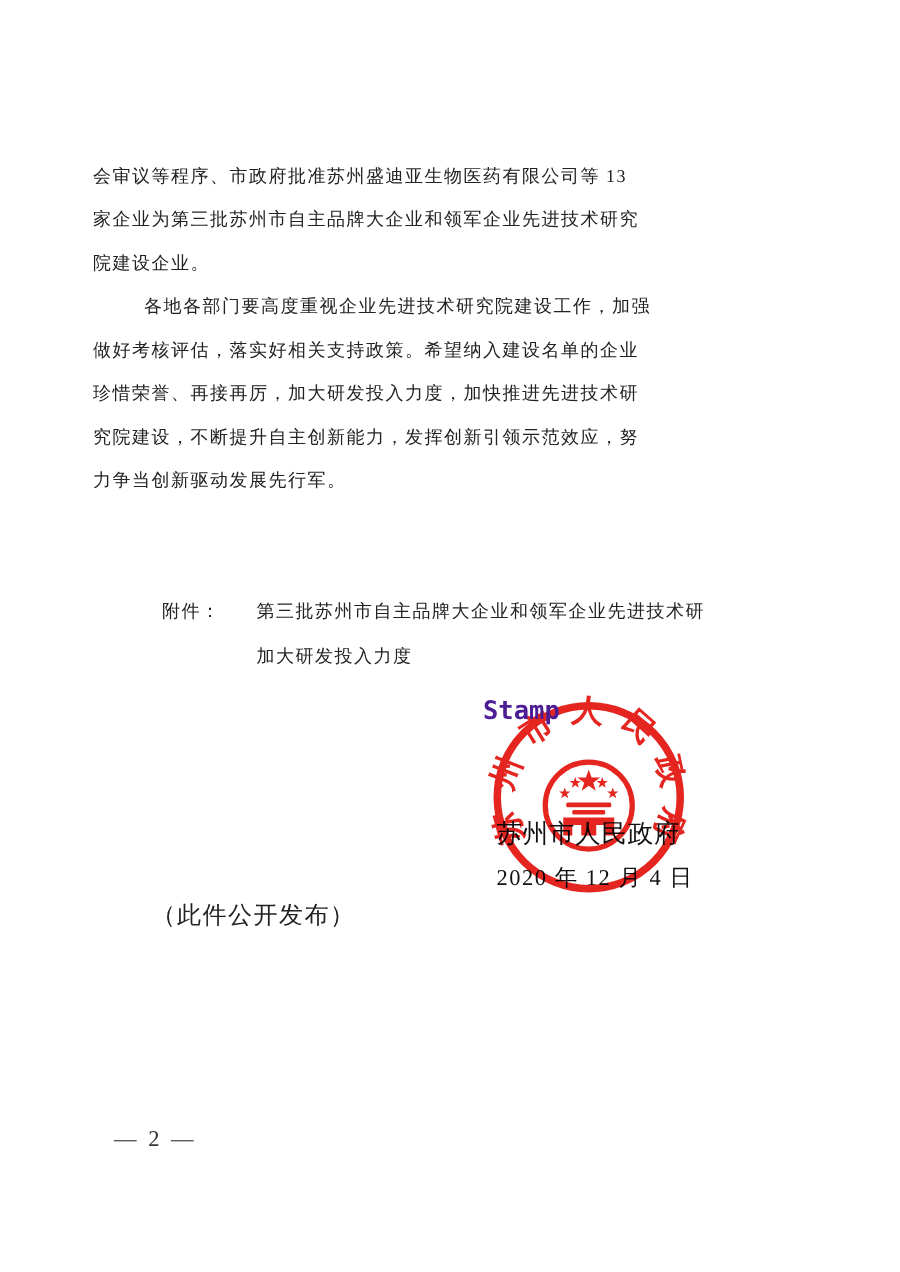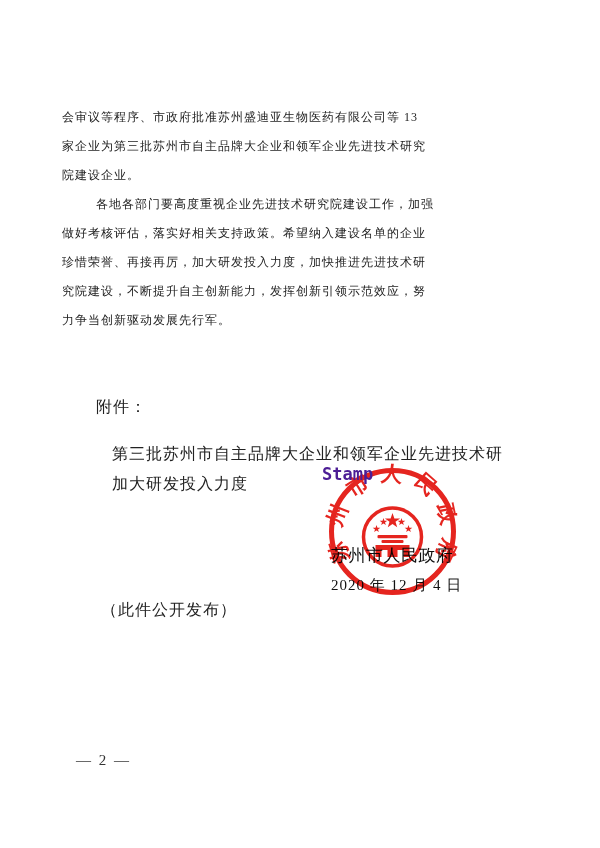--- a/index.html
+++ b/index.html
@@ -9,24 +9,23 @@
     overflow:hidden;
   }
   .bodytext {
     position:absolute; left:62px; top:103px; width:478px;
     font-size:12px; line-height:29px; letter-spacing:1px;
     color:#222;
   }
   .bodytext .line { white-space:nowrap; }
   .indent { text-indent:34px; }
   .attachment {
-    position:absolute; left:96px; top:392px; width:460px;
-    font-size:16px; line-height:30px; letter-spacing:1px; color:#222;
+    position:absolute; left:108px; top:392px; width:460px;
+    font-size:12px; line-height:30px; letter-spacing:1px; color:#222;
     display:flex;
-    flex-direction:column;
   }
   .attachment .label { flex:0 0 47px; white-space:nowrap; }
   .attachment .content .line { white-space:nowrap;margin-left:16px; }
   .sig-authority {
     position:absolute; left:331px; top:544px;
     font-size:17px; letter-spacing:0.5px; color:#111; white-space:nowrap;
   }
   .sig-date {
     position:absolute; left:331px; top:576px;
     font-size:15px; letter-spacing:1px; color:#111; white-space:nowrap;

